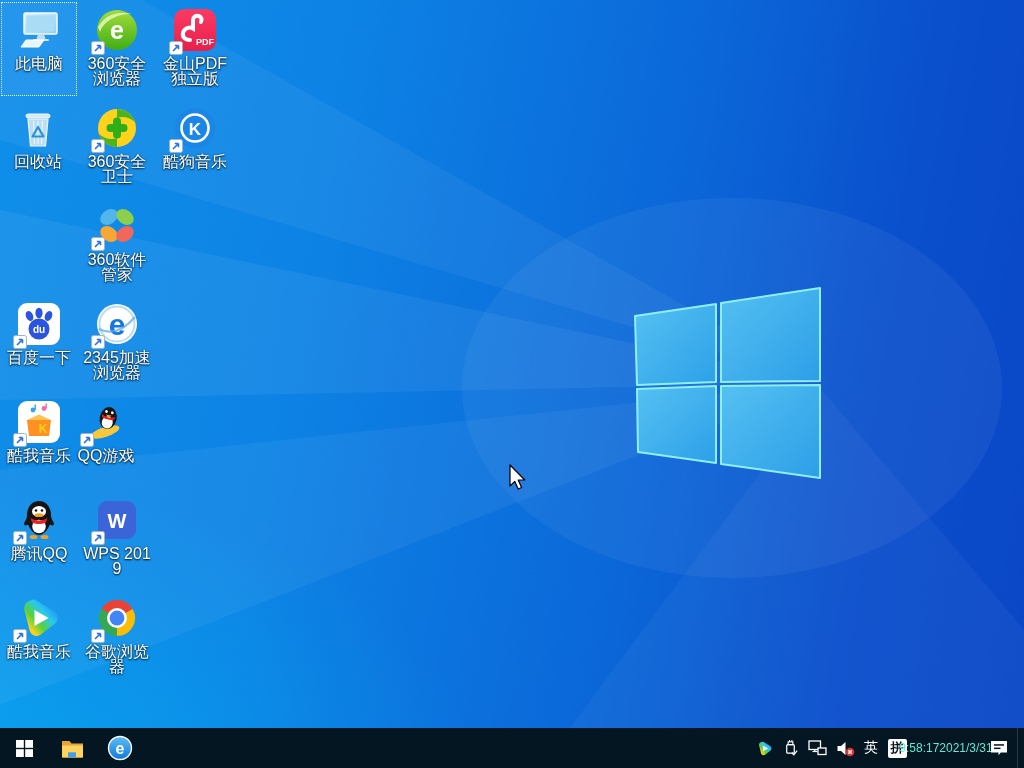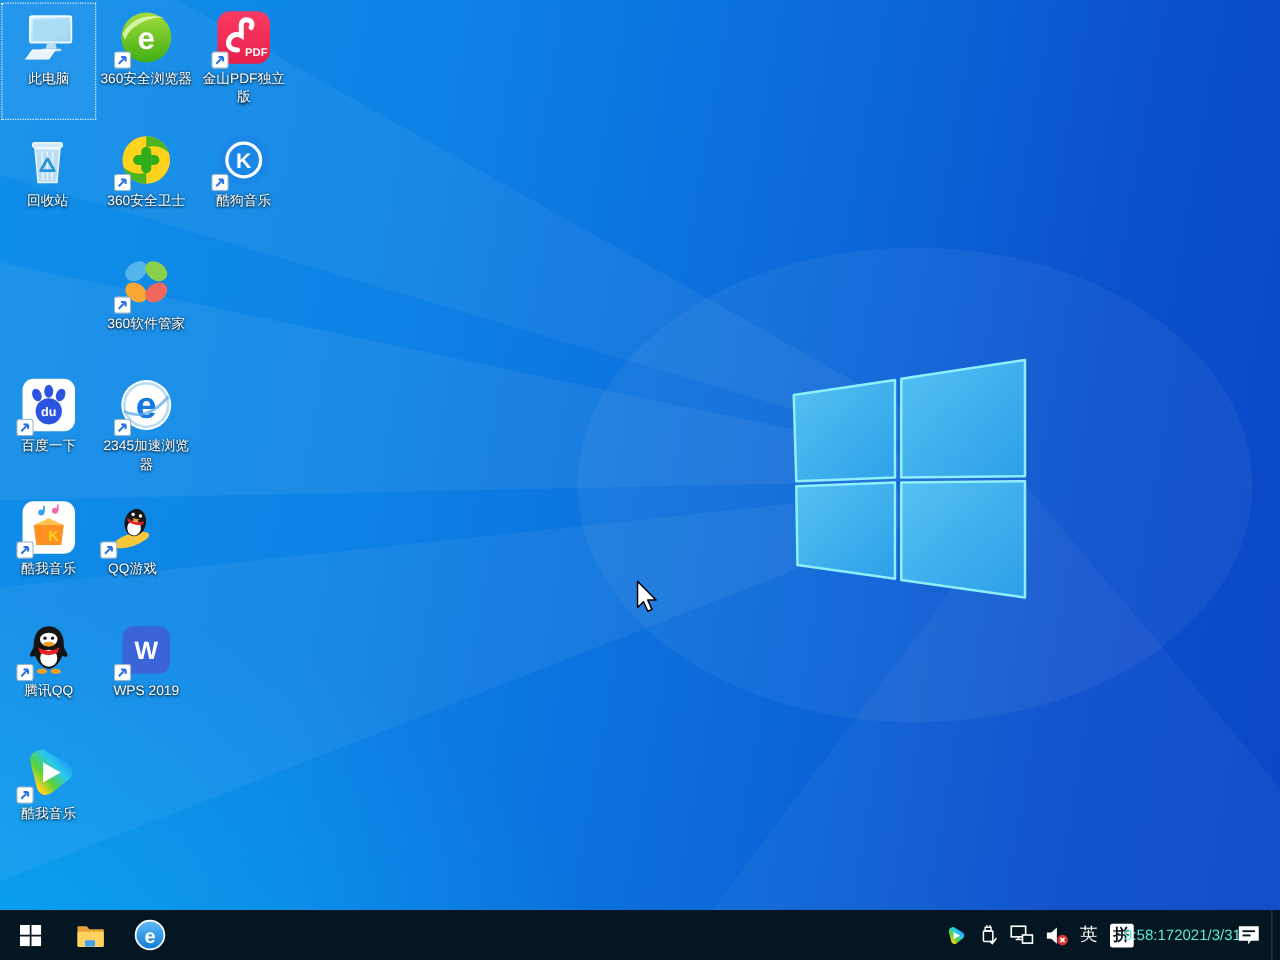--- a/index.html
+++ b/index.html
@@ -9,21 +9,21 @@
       radial-gradient(900px 520px at -4% 102%, rgba(0,214,255,0.32), rgba(0,214,255,0) 58%),
       linear-gradient(100deg,#0f8fe9 0%,#0d83e5 30%,#0b67d8 62%,#0a4fcc 82%,#0a46c6 100%);
   }
   .wallpaper-art{position:absolute;inset:0;pointer-events:none;}
   
   .cell{position:absolute;width:76px;height:94px;text-align:center;cursor:default;}
   .cell.selected{outline:1px dotted rgba(255,255,255,.85);outline-offset:-1px;background:rgba(120,190,255,.10);}
   .art{position:relative;width:46px;height:46px;margin:5px auto 3px auto;}
   .art svg{display:block;}
   .shortcut{position:absolute;left:-3px;bottom:-2px;width:14px;height:14px;}
-  .label{font-size:11px;line-height:15px;color:#fff;
+  .label{font-size:16px;line-height:15px;color:#fff;
     text-shadow:0 1px 2px rgba(0,0,0,.85),0 0 2px rgba(0,0,0,.55);
     word-break:break-all;padding:0 1px;}
   
   .taskbar{position:absolute;left:0;bottom:0;width:1024px;height:40px;background:#041621;display:flex;align-items:center;z-index:5;}
   .tb-btn{width:48px;height:40px;display:flex;align-items:center;justify-content:center;background:transparent;border:0;padding:0;}
   .tray{margin-left:auto;display:flex;align-items:center;height:40px;}
   .tray-ic{height:40px;display:flex;align-items:center;justify-content:center;}
   .lang{color:#fff;font-size:14px;width:24px;}
   .ime{width:28px;}
   .ime .box{width:19px;height:19px;background:#fff;border-radius:2px;color:#08141e;font-size:13px;font-weight:bold;display:flex;align-items:center;justify-content:center;}
@@ -336,20 +336,38 @@
       <span class="shortcut">
         <svg width="14" height="14" viewBox="0 0 14 14">
             <rect x="0.5" y="0.5" width="13" height="13" rx="2" fill="#fff" stroke="#9ab4c8"></rect>
             <path d="M4 10 L9.5 4.5 M9.5 4.5 H5.8 M9.5 4.5 V8.2" stroke="#2a6fe8" stroke-width="1.6" fill="none"></path>
           </svg>
       </span>
     </div>
     <div class="label">酷我音乐</div>
   </div>
 
+  <div class="cell" style="left:79px;top:590px">
+    <div class="art">
+      <svg width="46" height="46" viewBox="0 0 46 46">
+        <path d="M23 23 L7.4 14 A18 18 0 0 1 38.6 14 Z" fill="#ea4335"></path>
+        <path d="M23 23 L7.4 14 A18 18 0 0 0 23 41 Z" fill="#34a853"></path>
+        <path d="M23 23 L23 41 A18 18 0 0 0 38.6 14 Z" fill="#fbbc05"></path>
+        <circle cx="23" cy="23" r="10" fill="#ffffff"></circle>
+        <circle cx="23" cy="23" r="7.4" fill="#4285f4"></circle>
+      </svg>
+      <span class="shortcut">
+        <svg width="14" height="14" viewBox="0 0 14 14">
+            <rect x="0.5" y="0.5" width="13" height="13" rx="2" fill="#fff" stroke="#9ab4c8"></rect>
+            <path d="M4 10 L9.5 4.5 M9.5 4.5 H5.8 M9.5 4.5 V8.2" stroke="#2a6fe8" stroke-width="1.6" fill="none"></path>
+          </svg>
+      </span>
+    </div>
+    <div class="label">谷歌浏览器</div>
+  </div>
 
   <svg class="cursor" width="22" height="30" viewBox="0 0 22 30">
     <path d="M1 1 L1 22 L5.8 17.4 L9.2 25 L12.6 23.5 L9.2 16 L15.8 16 Z" fill="#ffffff" stroke="#000000" stroke-width="1.2" stroke-linejoin="round"></path>
   </svg>
 
   <div class="taskbar">
     <button class="tb-btn">
       <svg width="17" height="17" viewBox="0 0 17 17">
         <rect x="0" y="0" width="7.8" height="7.8" fill="#ffffff"></rect>
         <rect x="9.2" y="0" width="7.8" height="7.8" fill="#ffffff"></rect>

